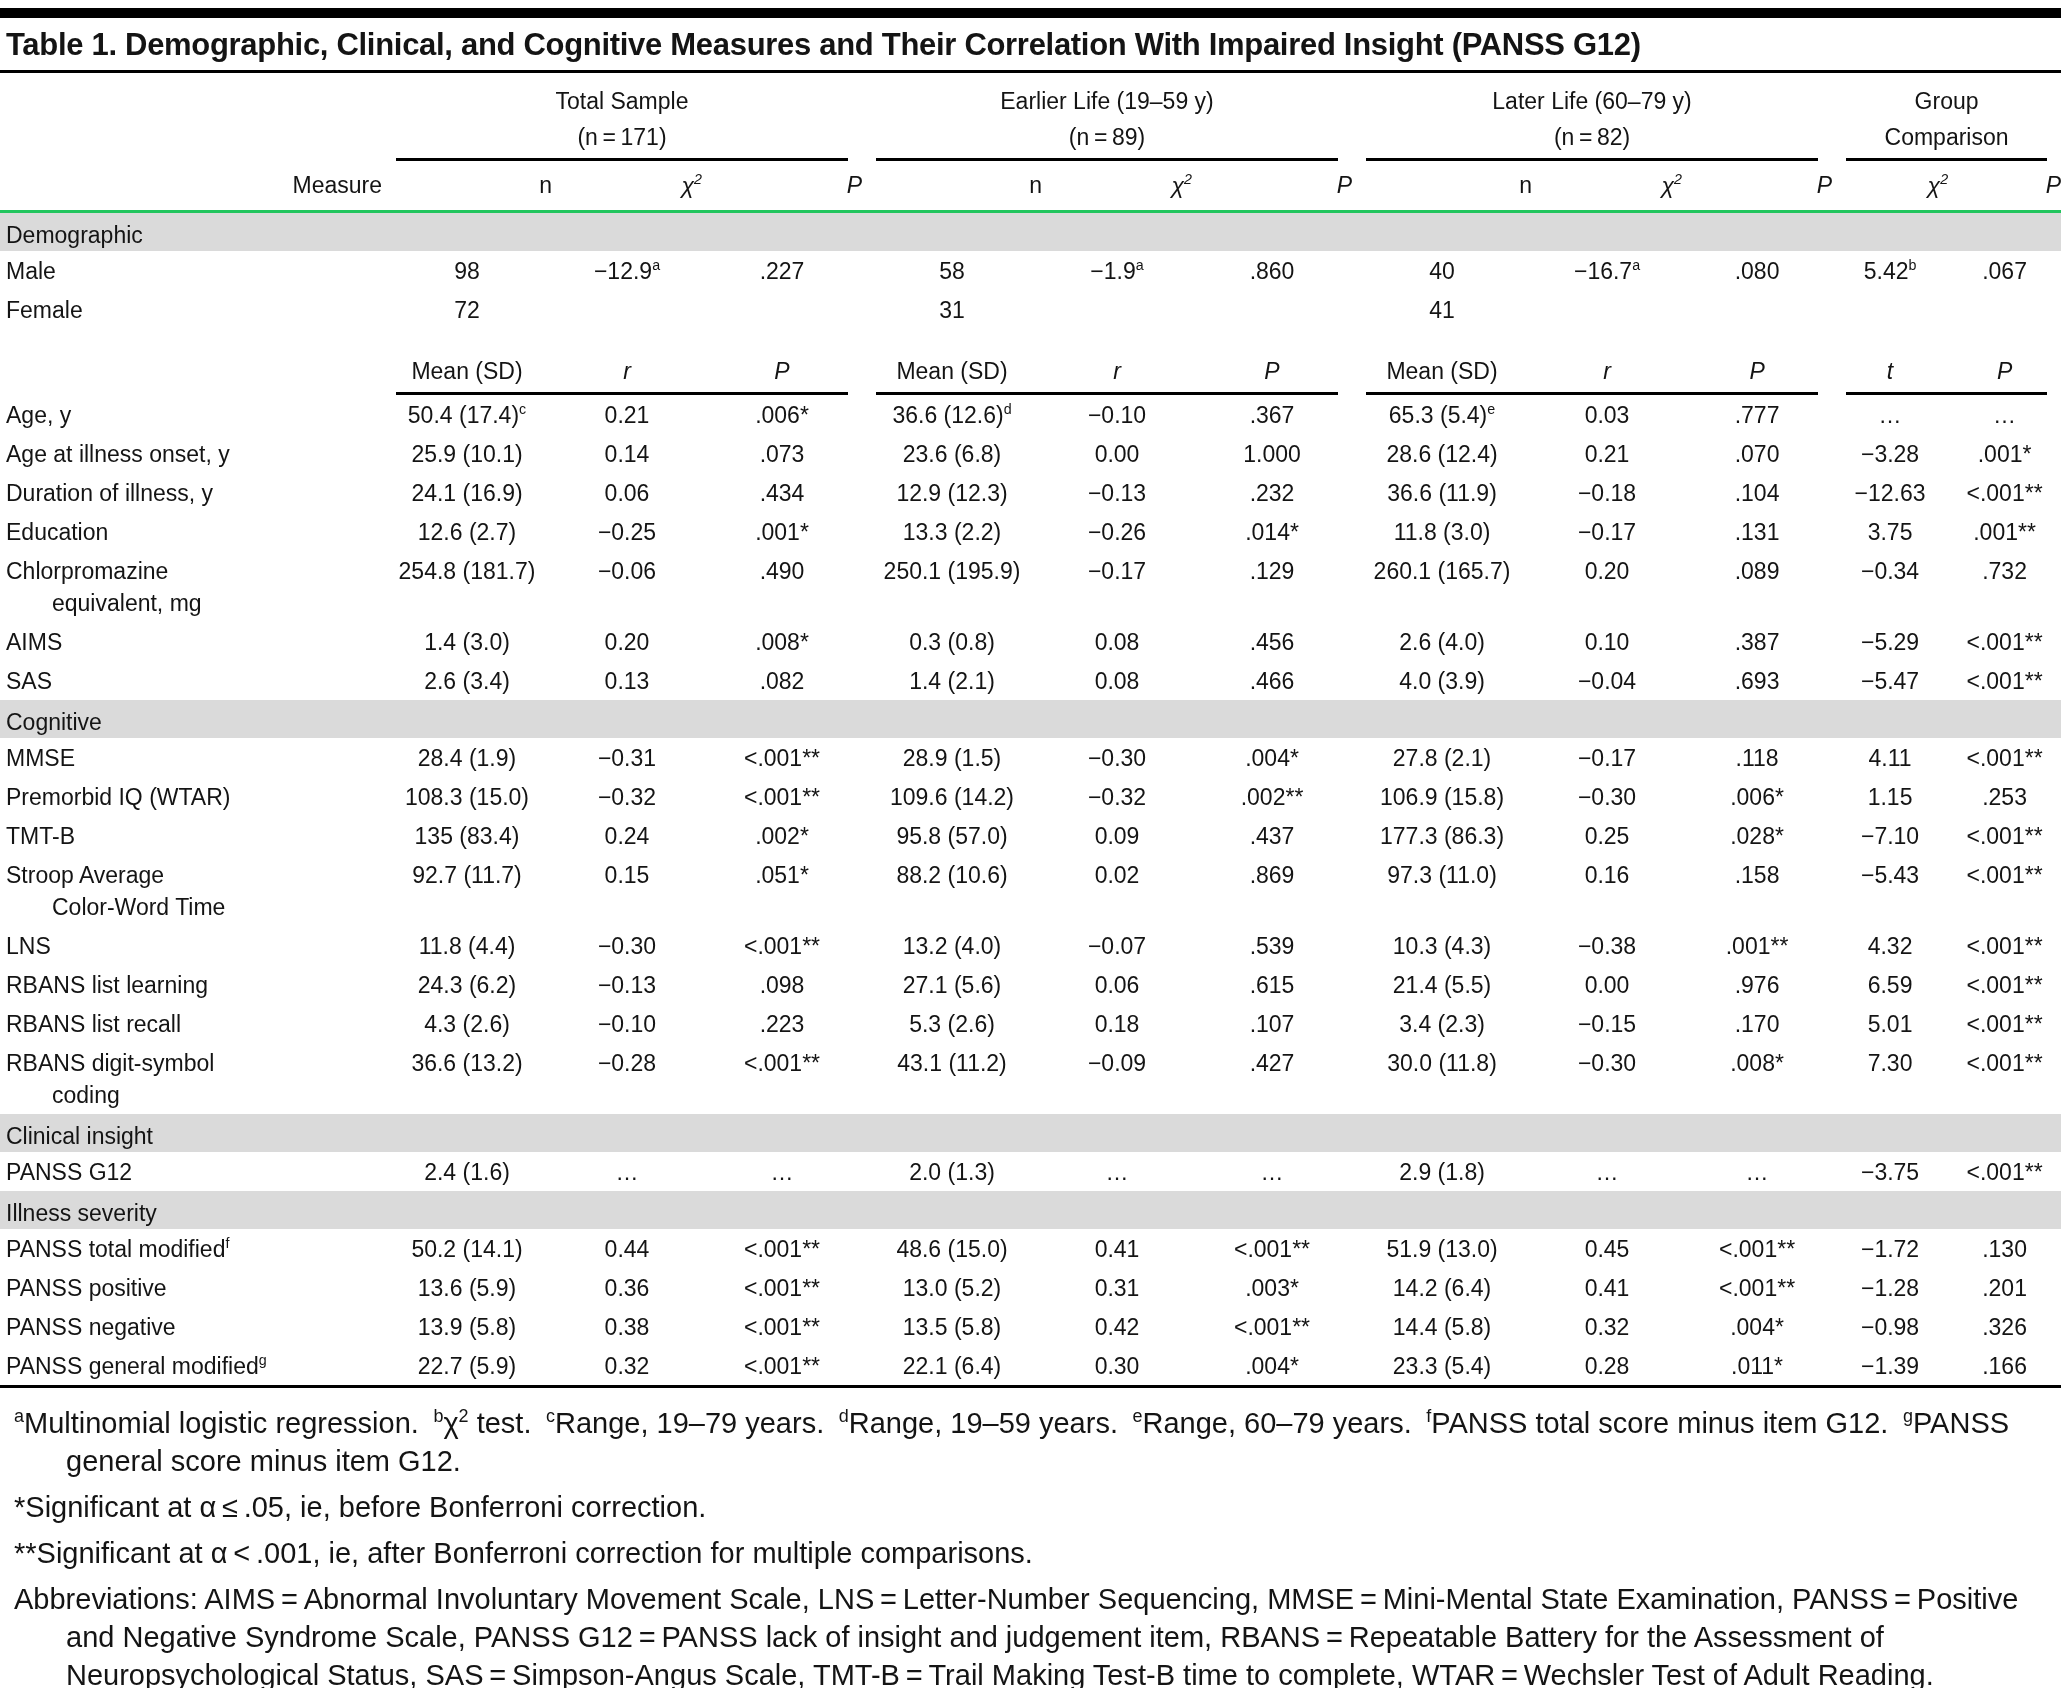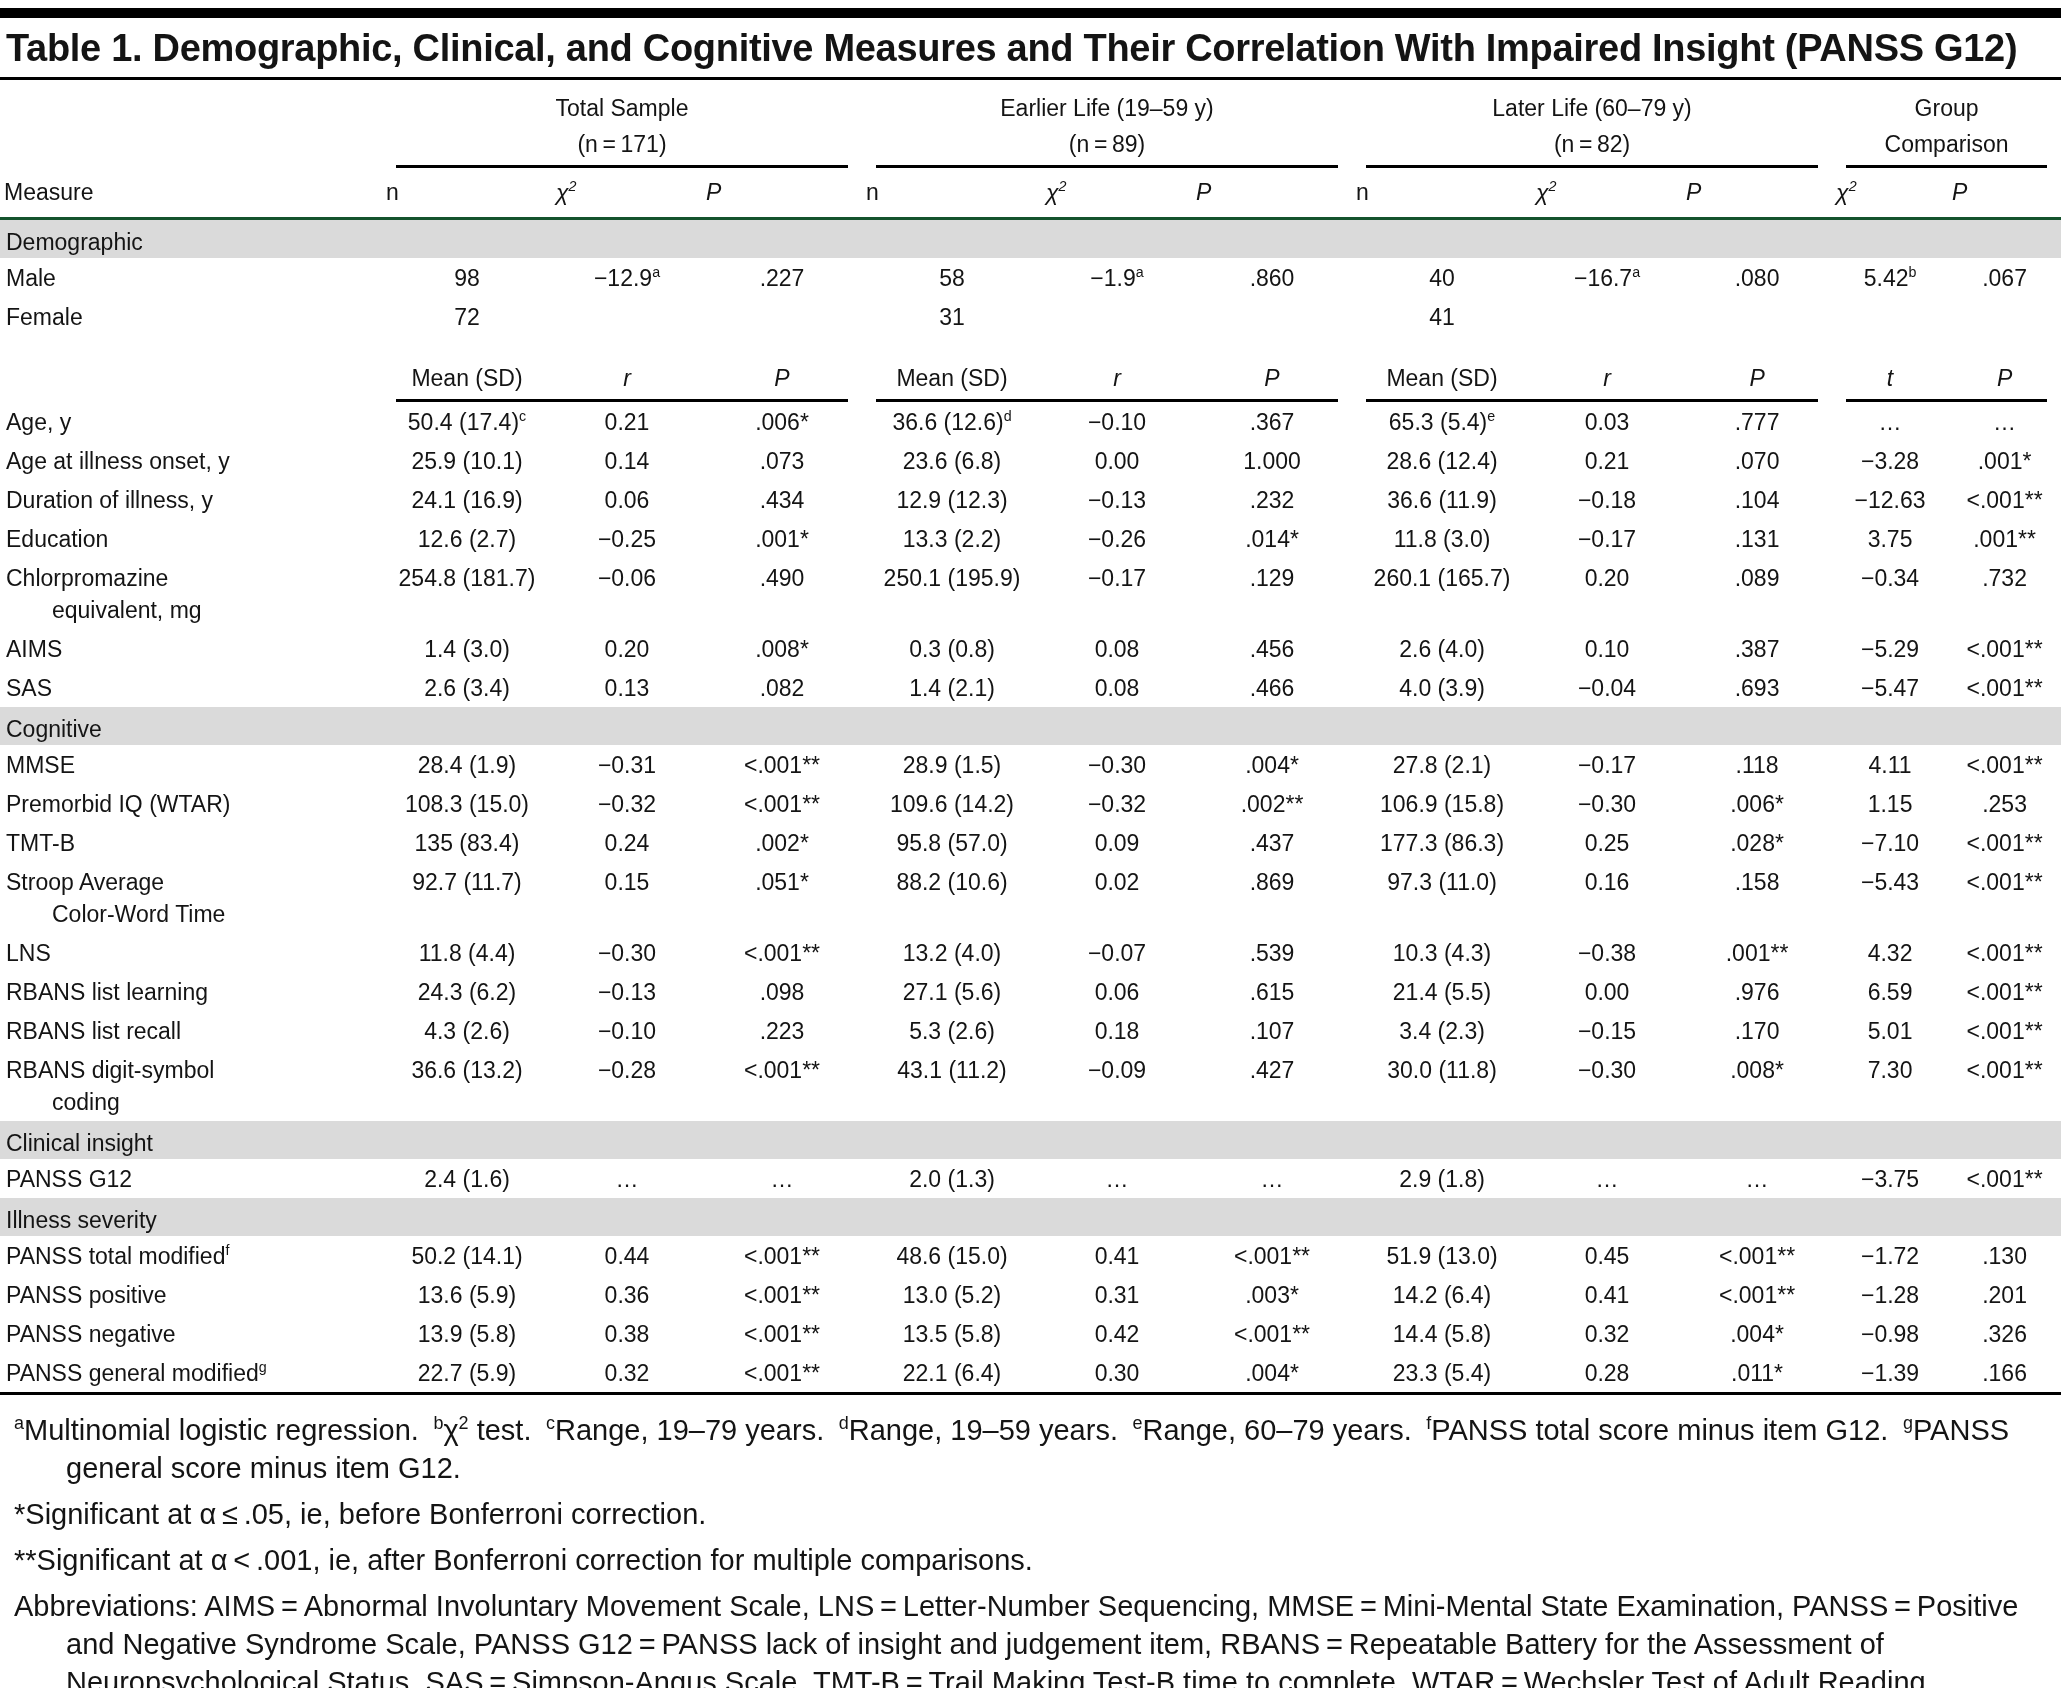--- a/index.html
+++ b/index.html
@@ -1,35 +1,35 @@
 <!DOCTYPE html>
 <html><head>
 <meta charset="utf-8">
 <style>
   html, body { margin:0; padding:0; background:#fff; }
   body { font-family:"Liberation Sans", sans-serif; color:#141414; }
   .page { width:2061px; box-sizing:border-box; background:#fff; }
 
   .topbar   { height:10px; background:#000; margin-top:8px; }
-  .title    { font-size:38px; font-weight:bold; margin:9px 0 7px 6px; letter-spacing:-0.3px; }
+  .title    { font-size:31px; font-weight:bold; margin:9px 0 7px 6px; letter-spacing:-0.3px; }
   .titlerule{ height:3px; background:#000; }
 
   table { border-collapse:collapse; table-layout:fixed; width:2061px; font-size:23px; }
   th, td { font-weight:normal; }
 
   
   tr.grouprow th { text-align:center; vertical-align:bottom; padding-top:10px; }
   .gl { line-height:36px; }
 
   
   tr.rulerow td { padding:2px 0 0 0; }
   .rule { height:3px; background:#000; margin:0 14px; }
 
   
-  tr.colhead th { border-bottom:3px solid #14532d; padding:8px 0 9px 4px; text-align:left; vertical-align:bottom; line-height:32px; }
+  tr.colhead th { border-bottom:3px solid #22c55e; padding:8px 0 9px 11px; text-align:right; vertical-align:bottom; line-height:32px; }
   th.measure, td.measure { text-align:left; padding-left:6px; }
 
   tr.section td { background:#dadada; text-align:left; padding:7px 0 0 6px; line-height:31px; }
 
   tbody td { text-align:center; vertical-align:top; padding:4px 2px 3px 2px; line-height:32px; }
   tbody td.measure { padding-left:6px; }
   .ml2 { padding-left:46px; }
 
   tr.stathead td { padding-top:26px; line-height:32px; }
   .it { font-style:italic; }

